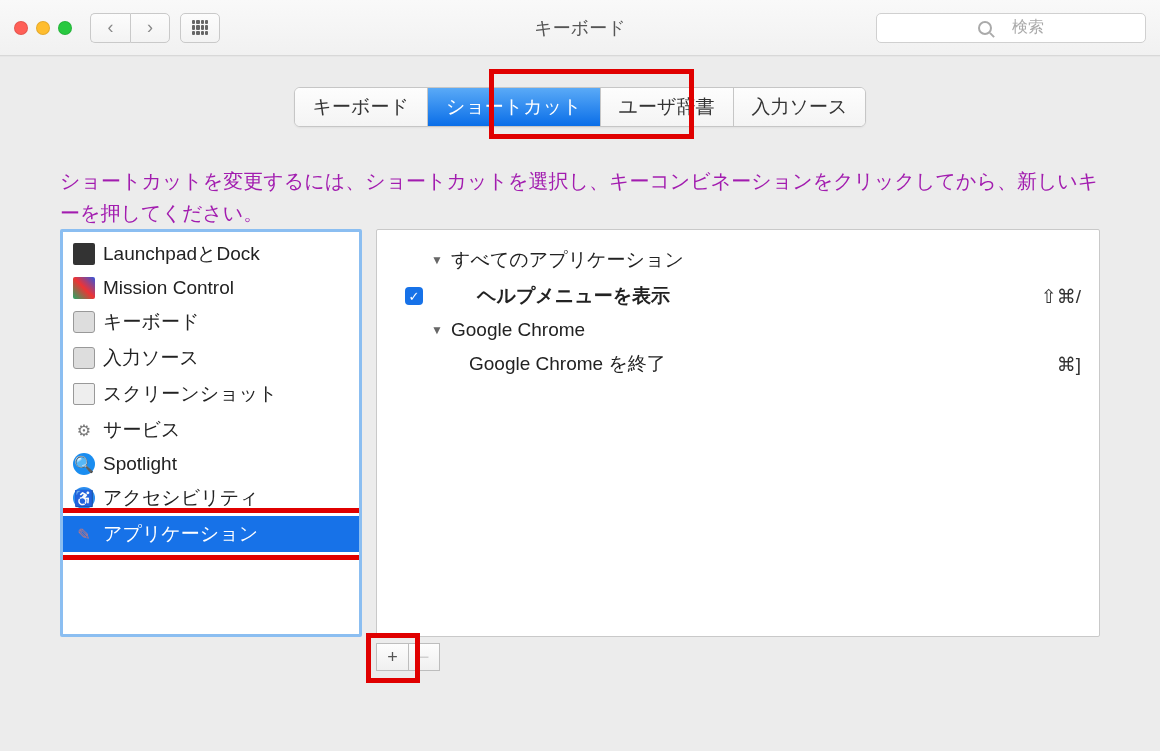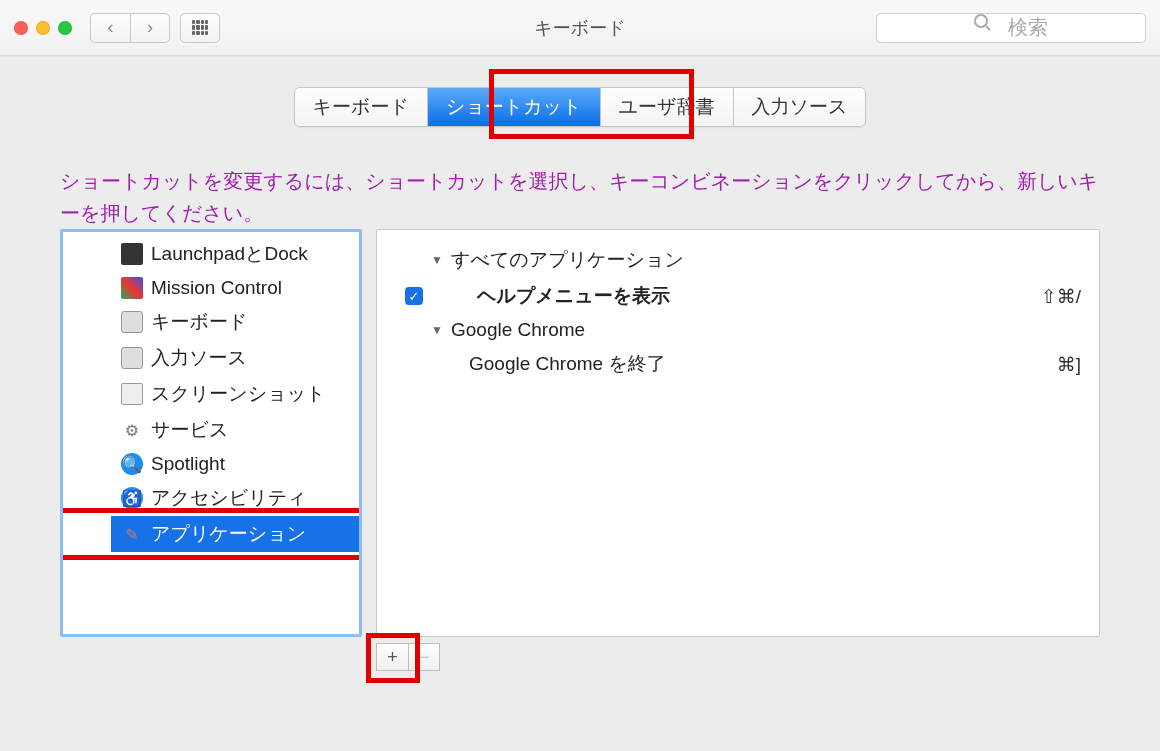--- a/index.html
+++ b/index.html
@@ -16,37 +16,37 @@
   .dot { width:14px; height:14px; border-radius:50%; border:1px solid rgba(0,0,0,.1); }
   .red{background:#ff5f57;} .yellow{background:#ffbd2e;} .green{background:#28c940;}
   .nav-btns { display:flex; margin-left:18px; }
   .nav-btn { width:40px; height:30px; background:linear-gradient(#fcfcfc,#f3f3f3); border:1px solid #c9c9c9; display:flex;align-items:center;justify-content:center; font-size:18px; color:#888; }
   .nav-btn:first-child{border-radius:5px 0 0 5px;border-right:none;}
   .nav-btn:last-child{border-radius:0 5px 5px 0;}
   .grid-btn { width:40px; height:30px; background:linear-gradient(#fcfcfc,#f3f3f3); border:1px solid #c9c9c9; border-radius:5px; margin-left:10px; display:flex;align-items:center;justify-content:center; }
   .grid-icon { width:16px; height:16px; display:grid; grid-template-columns:repeat(4,1fr); grid-template-rows:repeat(3,1fr); gap:1px; }
   .grid-icon span { background:#666; border-radius:1px; }
   .title { position:absolute; left:50%; transform:translateX(-50%); font-size:18px; color:#555; }
-  .search { margin-left:auto; width:270px; height:30px; background:#fff; border:1px solid #d0d0d0; border-radius:5px; display:flex; align-items:flex-start; justify-content:center; gap:20px; color:#aaa; font-size:20px;}
+  .search { margin-left:auto; width:270px; height:30px; background:#fff; border:1px solid #d0d0d0; border-radius:5px; display:flex; align-items:center; justify-content:center; gap:20px; color:#aaa; font-size:16px;}
   .mag { width:14px; height:14px; border:2px solid #aaa; border-radius:50%; position:relative;}
   .mag::after{content:""; position:absolute; width:6px; height:2px; background:#aaa; bottom:-3px; right:-5px; transform:rotate(45deg);}
 
   .content-wrap { background:#ececec; padding: 30px 60px 0; height: calc(100% - 56px); border-top:1px solid #e6e6e6;}
   .tabs { display:flex; justify-content:center; margin-bottom: 38px; position:relative;}
   .seg { display:flex; background:#fff; border:1px solid #c6c6c6; border-radius:6px; overflow:hidden; box-shadow: 0 1px 2px rgba(0,0,0,0.05);}
   .seg .tab { padding: 6px 18px; font-size:19px; color:#333; border-right:1px solid #c6c6c6; position:relative; background:linear-gradient(#fdfdfd,#f4f4f4);}
   .seg .tab:last-child{border-right:none;}
   .seg .tab.active { background: linear-gradient(#5aaaf7,#0a6ee8); color:#fff; }
   .highlight-red { position:absolute; border:5px solid #e00000; pointer-events:none; }
 
   .instruction { font-size:20px; color:#a21caf; line-height:1.6; margin-bottom:0; }
 
   .panels { display:flex; gap:14px; }
   .left-list { width:302px; height:408px; background:#fff; border:3px solid #8bbef1; border-radius:2px; padding-top:4px; overflow:hidden; position:relative;}
-  .cat { display:flex; align-items:center; gap:8px; padding:5px 10px; font-size:19px; color:#222;margin-left:48px; }
+  .cat { display:flex; align-items:center; gap:8px; padding:5px 10px; font-size:19px; color:#222; }
   .cat.selected { background:#1772e8; color:#fff; }
   .cat .ico { width:22px; height:22px; display:flex; align-items:center; justify-content:center; font-size:16px; flex-shrink:0;}
   .ico-launchpad{background:#333;border-radius:2px;}
   .ico-mission{background:linear-gradient(45deg,#2a6,#e33,#35d);border-radius:2px;}
   .ico-keyboard{background:#ddd;border:1px solid #999;border-radius:3px;}
   .ico-input{background:#ddd;border:1px solid #999;border-radius:3px;}
   .ico-screenshot{border:1px solid #999;border-radius:2px;background:#eee;}
   .ico-service{color:#777;}
   .ico-spotlight{background:#1a8df0;border-radius:50%;color:#fff;font-size:13px;}
   .ico-access{background:#2a8df0;border-radius:50%;color:#fff;font-size:13px;}

